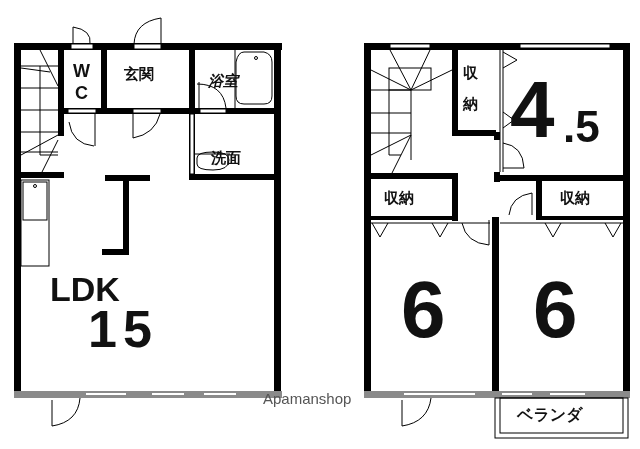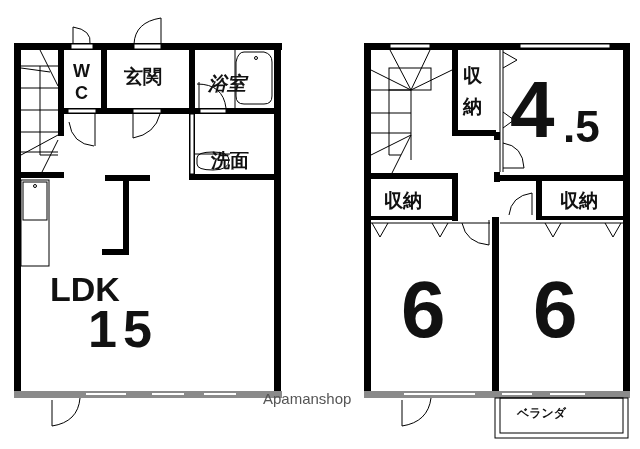--- a/index.html
+++ b/index.html
@@ -1,19 +1,19 @@
 <!DOCTYPE html>
 <html><head>
 <meta charset="utf-8">
 <style>
   html, body { margin: 0; padding: 0; background: #ffffff; }
   body { width: 640px; height: 449px; overflow: hidden; position: relative; font-family: "DejaVu Sans", sans-serif; }
   svg { position: absolute; left: 0; top: 0; }
   .lbl { position: absolute; color: #111; font-weight: bold; white-space: nowrap; line-height: 1; }
-  .jp { font-family: "DejaVu Sans", sans-serif; font-size: 19px; }
+  .jp { font-family: "DejaVu Sans", sans-serif; font-size: 15px; }
   .big { font-family: "Liberation Sans", sans-serif; font-weight: bold; }
   .wm { position: absolute; color: #555; font-family: "Liberation Sans", sans-serif; font-size: 15px; font-weight: normal; }
 </style>
 </head>
 <body>
 
 <svg width="640" height="449" viewBox="0 0 640 449">
 
   <g fill="#000">
 
@@ -190,15 +190,15 @@
 <div class="lbl big" style="left:88px;top:303px;font-size:52px;letter-spacing:6px;">15</div>
 
 <div class="lbl jp" style="left:463px;top:66px;">収</div>
 <div class="lbl jp" style="left:463px;top:97px;">納</div>
 <div class="lbl big" style="left:510px;top:70px;font-size:80px;">4</div>
 <div class="lbl big" style="left:563px;top:105px;font-size:44px;">.5</div>
 <div class="lbl jp" style="left:384px;top:191px;">収納</div>
 <div class="lbl jp" style="left:560px;top:191px;">収納</div>
 <div class="lbl big" style="left:401px;top:270px;font-size:80px;">6</div>
 <div class="lbl big" style="left:533px;top:270px;font-size:80px;">6</div>
-<div class="lbl jp" style="left:517px;top:407px;font-size:12px;">ベランダ</div>
+<div class="lbl jp" style="left:517px;top:407px;font-size:16px;">ベランダ</div>
 
 <div class="wm" style="left:263px;top:390px;">Apamanshop</div>
 
 </body></html>

